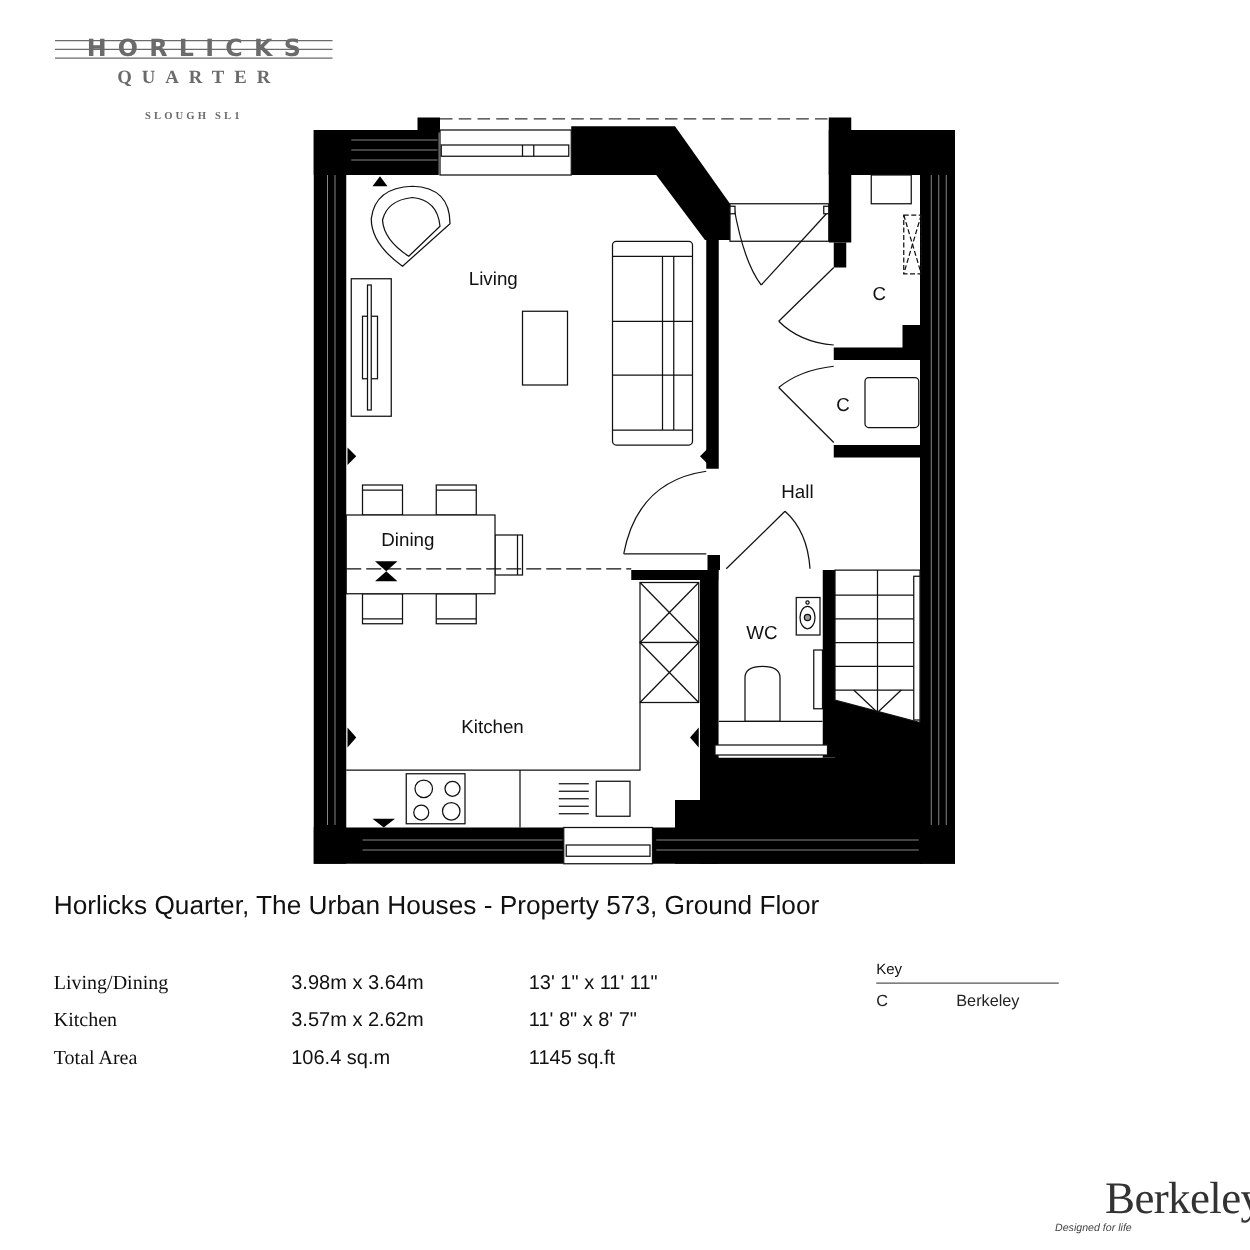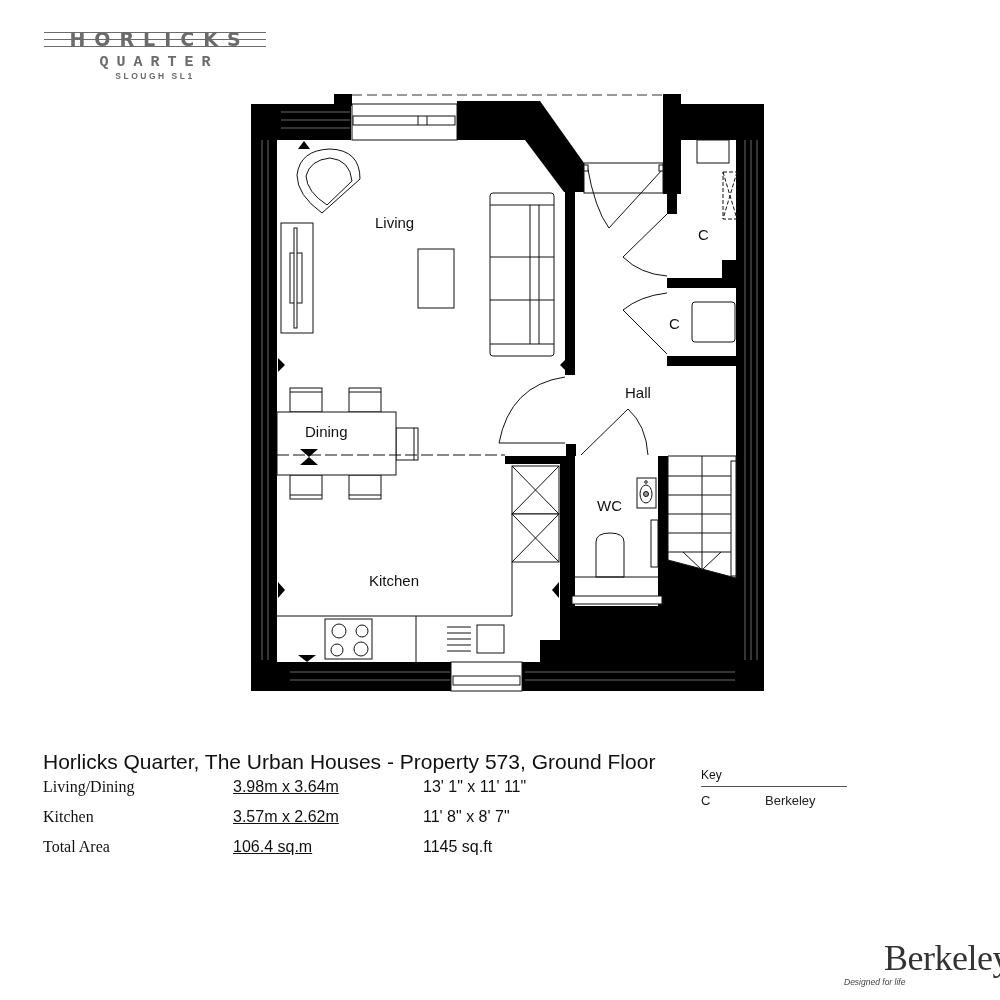--- a/index.html
+++ b/index.html
@@ -1,29 +1,29 @@
 <!DOCTYPE html>
 <html><head>
   <meta charset="utf-8">
   <style>
     html, body { margin: 0; padding: 0; background: #ffffff; }
     body { width: 1000px; height: 1000px; position: relative; overflow: hidden; font-family: "Liberation Sans", sans-serif; color: #111; }
     .logo { position: absolute; left: 44px; top: 28px; width: 222px; text-align: center; }
     .logo-main { position: relative; font-family: "DejaVu Sans", sans-serif; font-size: 19px; font-weight: bold; letter-spacing: 9px; color: #6b6b6b; line-height: 22px; padding-left: 9px; }
     .logo-main .rule { position: absolute; left: 0; right: 0; height: 1px; background: #6b6b6b; }
-    .logo-sub { font-family: Liberation Mono, monospace; font-size: 15px; font-weight: bold; letter-spacing: 8px; color: #6b6b6b; margin-top: 4px; padding-left: 8px; }
-    .logo-loc { font-family: Liberation Sans, sans-serif; font-size: 8.5px; font-weight: bold; letter-spacing: 2.5px; color: #6b6b6b; }
+    .logo-sub { font-family: Liberation Serif, serif; font-size: 15px; font-weight: bold; letter-spacing: 8px; color: #6b6b6b; margin-top: 4px; padding-left: 8px; }
+    .logo-loc { font-family: Liberation Serif, serif; font-size: 8.5px; font-weight: bold; letter-spacing: 2.5px; color: #6b6b6b; margin-top: 16px; }
     .plan { position: absolute; left: 0; top: 0; }
     .room-label { font-family: "Liberation Sans", sans-serif; font-size: 15px; fill: #111; }
-    .title { position: absolute; left: 43px; top: 750px; font-size: 21px; color: #111; white-space: nowrap; }
+    .title { position: absolute; left: 43px; top: 713px; font-size: 21px; color: #111; white-space: nowrap; }
     .dims { position: absolute; left: 43px; top: 768px; width: 524px; }
     .dims-head { font-size: 16px; padding-bottom: 4px; border-bottom: 1px solid #555; }
     .dims-row { display: flex; font-size: 16px; height: 30px; line-height: 30px; }
     .dims-row span:nth-child(1) { width: 190px; font-family: Liberation Serif, serif; }
-    .dims-row span:nth-child(2) { width: 190px; text-decoration: underline; }
+    .dims-row span:nth-child(2) { width: 190px; }
     .key { position: absolute; left: 701px; top: 768px; width: 146px; }
     .key-head { font-size: 12px; padding-bottom: 4px; border-bottom: 1px solid #555; }
     .key-row { display: flex; font-size: 13px; margin-top: 6px; color: #222; }
     .key-row span:first-child { width: 64px; }
     .brand { position: absolute; left: 844px; top: 940px; text-align: left; }
     .brand-name { font-family: "Liberation Serif", serif; font-size: 36px; color: #333; line-height: 36px; letter-spacing: -0.5px; margin-left: 40px; }
     .brand-tag { font-family: "Liberation Sans", sans-serif; font-size: 8.5px; color: #444; margin-top: 1px; font-style: italic; }
   </style>
 </head>
 <body>

